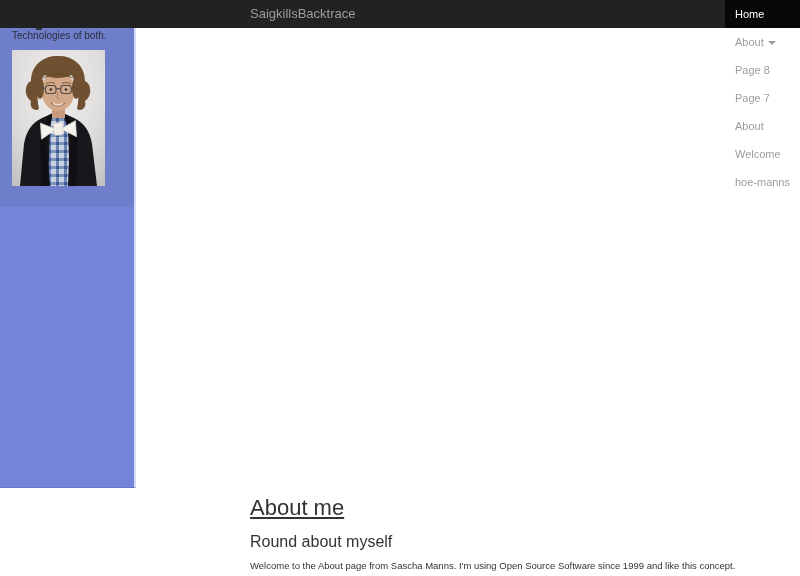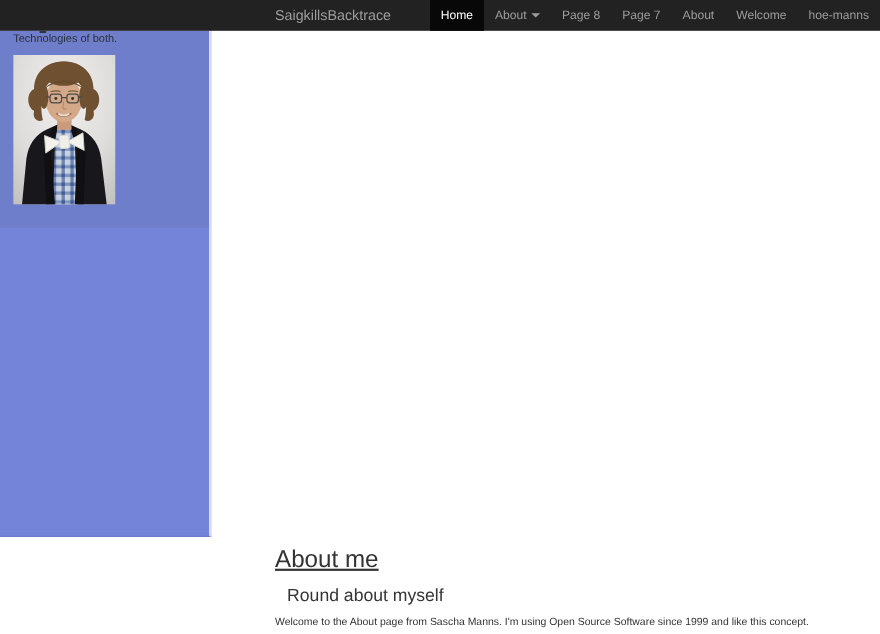--- a/index.html
+++ b/index.html
@@ -30,20 +30,21 @@
     line-height: 28px;
     font-size: 13px;
     color: #9d9d9d;
     white-space: nowrap;
     cursor: pointer;
   }
   .navbar-menu {
     display: flex;
     list-style: none;
     margin-left: 5px;
+    flex-direction: column;
   }
   .navbar-menu li {
     line-height: 28px;
     padding: 0 10px;
     font-size: 11px;
     color: #9d9d9d;
     white-space: nowrap;
     cursor: pointer;
   }
   .navbar-menu li.active {
@@ -57,21 +58,21 @@
     vertical-align: middle;
     border-left: 4px solid transparent;
     border-right: 4px solid transparent;
     border-top: 4px solid #9d9d9d;
   }
 
   
   .sidebar {
     position: absolute;
     top: 28px; left: 0;
-    width: 192px;
+    width: 136px;
     height: 460px;
     background: #7485d9;
     border-right: 2px solid #d6dcf5;
     border-bottom: 1px solid #6776c4;
   }
   .sidebar-top-section {
     position: absolute;
     top: 0; left: 0;
     width: 100%;
     height: 179px;
@@ -110,21 +111,20 @@
     color: #333333;
     line-height: 1.1;
     text-decoration: underline;
   }
   .section-subtitle {
     margin-top: 13px;
     font-size: 16px;
     font-weight: 400;
     color: #333333;
     line-height: 1.1;
-    margin-left: 11px;
   }
   .intro-paragraph {
     margin-top: 9px;
     font-size: 9.5px;
     color: #333333;
     line-height: 1.3;
     white-space: nowrap;
   }
 </style>
 </head>

